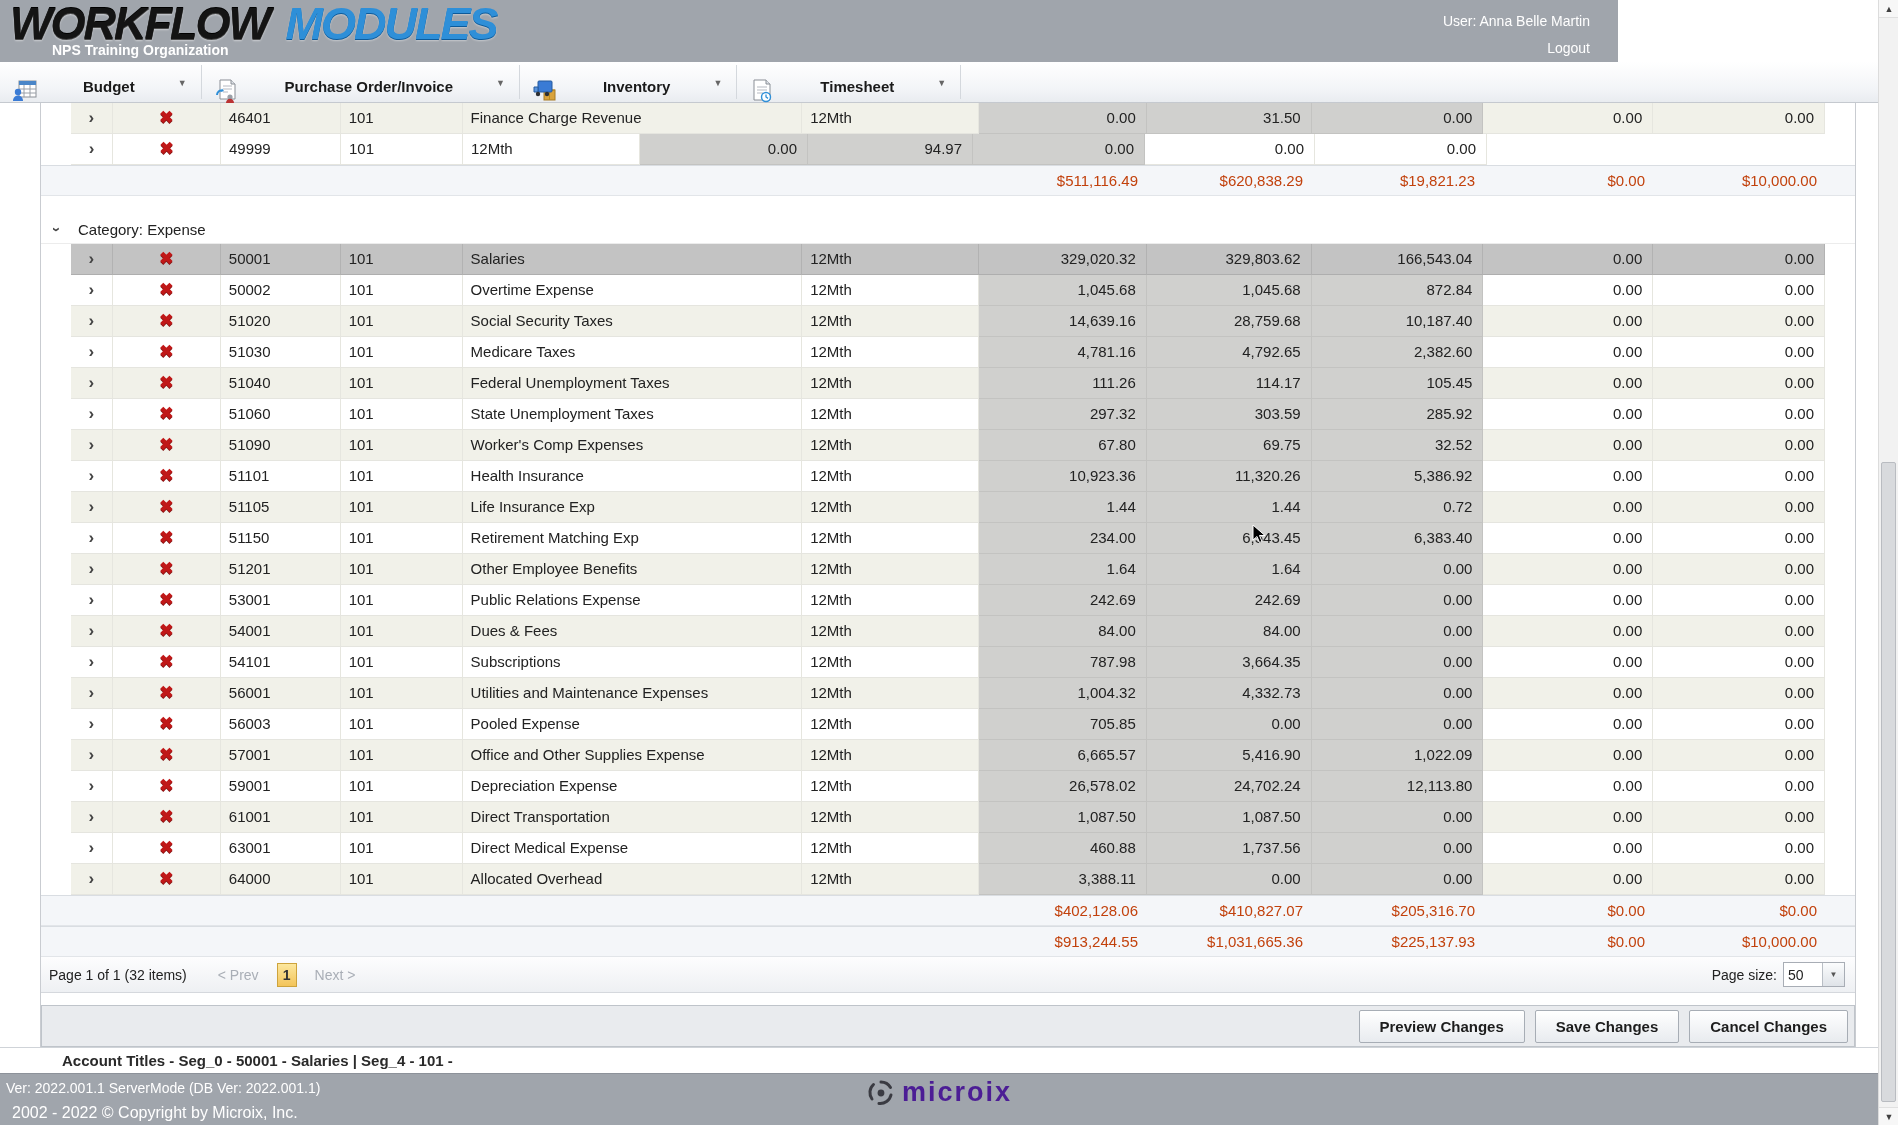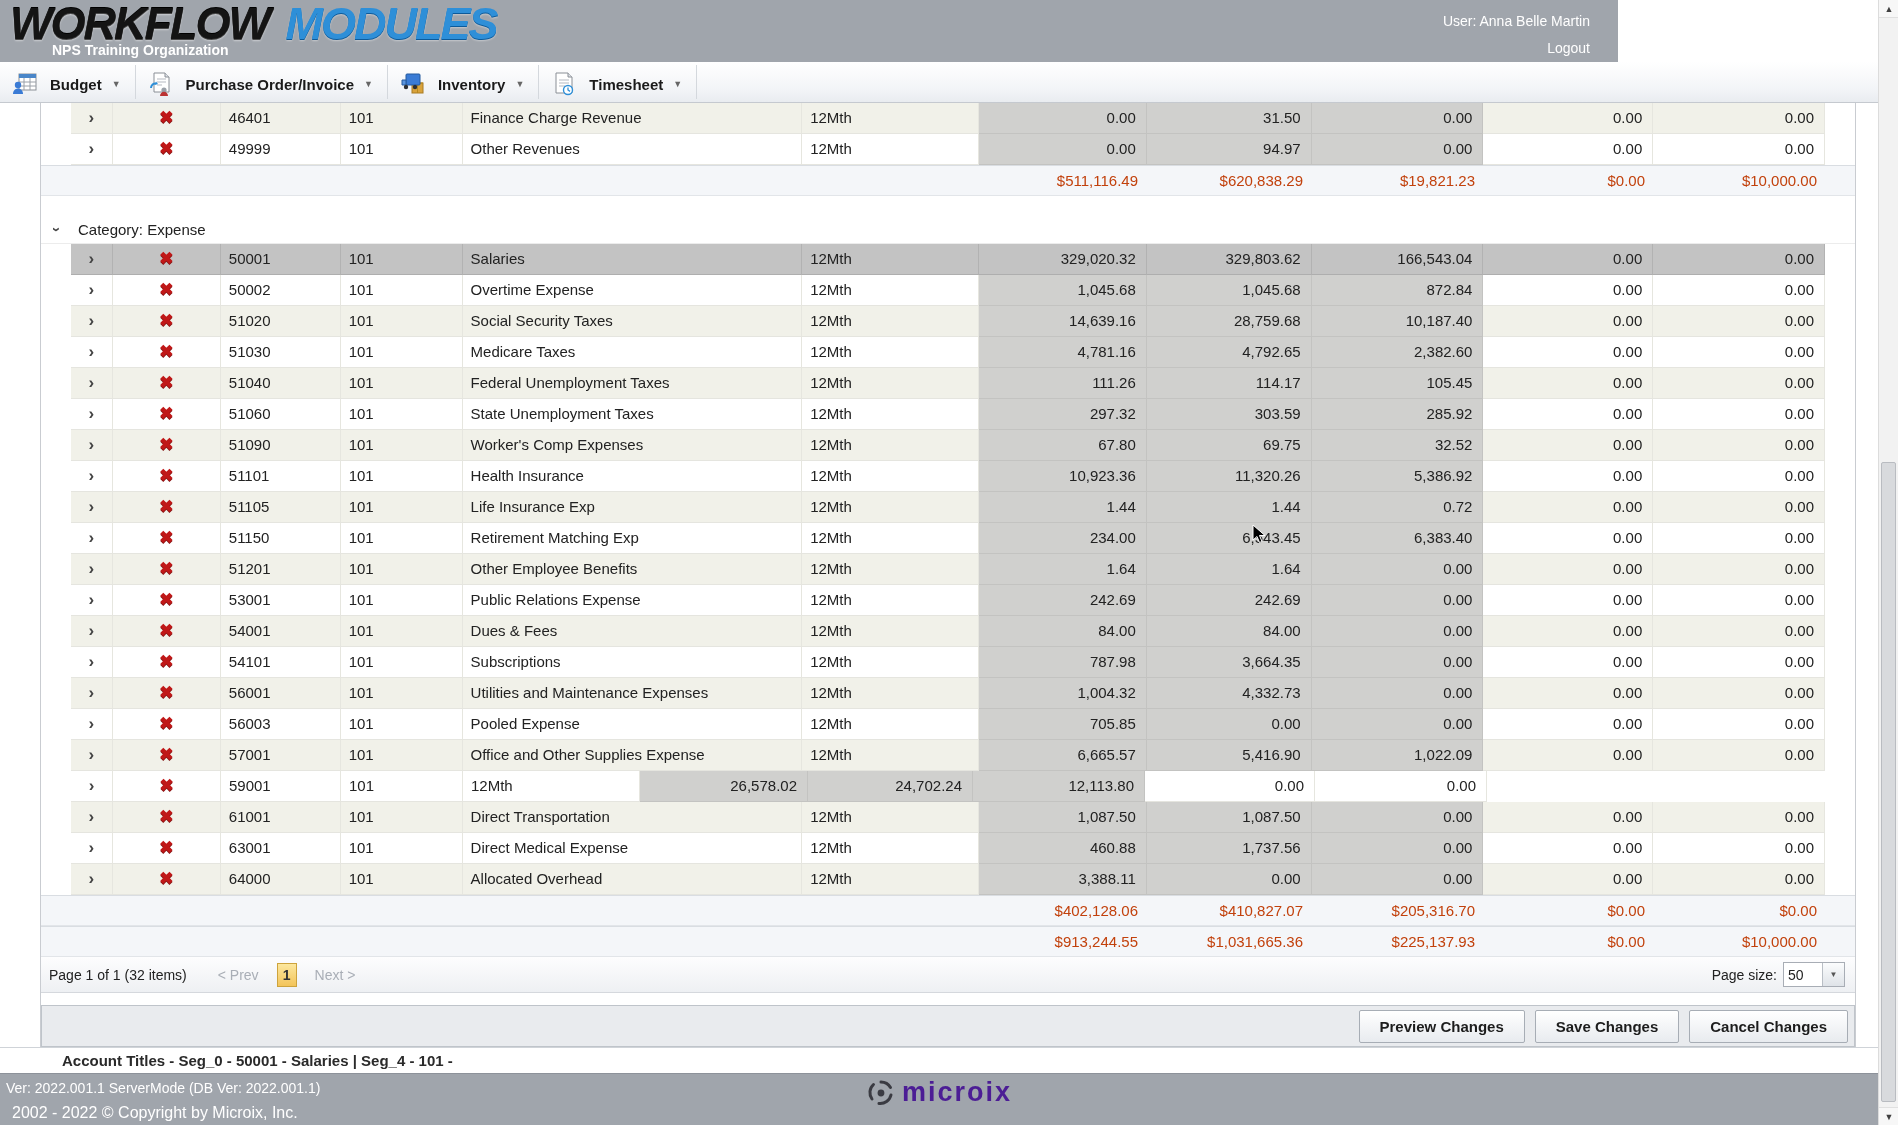--- a/index.html
+++ b/index.html
@@ -14,21 +14,21 @@
           font-size:45px; letter-spacing:-2px; white-space:nowrap; }
   .logo .wf { color:#141414; text-shadow:0 1px 0 #4a4a4a, 0 2px 2px rgba(255,255,255,.45), 0 -1px 0 #000; }
   .logo .md { color:#2e8fd8; text-shadow:0 1px 0 #0d5a99, 0 2px 2px rgba(255,255,255,.4); margin-left:6px; }
   .orgname { position:absolute; left:4px; top:42px; color:#fff; font-weight:bold; font-size:14px;margin-left:48px; }
   .userline { position:absolute; right:28px; top:13px; color:#fff; font-size:14px; }
   .logoutline { position:absolute; right:28px; top:40px; color:#fff; font-size:14px; cursor:pointer; }
   
   .menubar { position:absolute; left:0; top:62px; width:1878px; height:41px;
              background:linear-gradient(#ffffff, #f2f4f7 70%, #e9ecf0);
              border-bottom:1px solid #c5c9cf; display:flex; align-items:center; }
-  .mitem { display:flex; align-items:center; height:41px; padding:4px 14px 0 12px; cursor:pointer; }
+  .mitem { display:flex; align-items:flex-start; height:41px; padding:16px 14px 0 12px; cursor:pointer;gap:33px; }
   .mitem .mlabel { font-weight:bold; font-size:15px; color:#1a1a1a; margin:0 10px 0 12px; }
   .mitem .caret { font-size:9px; color:#666; }
   .msep { width:1px; height:34px; background:#d4d8dd; }
   .micon { width:26px; height:26px; flex:0 0 auto; }
   
   .content { position:absolute; left:40px; top:103px; width:1816px;
              border-left:1px solid #c9ccd1; border-right:1px solid #c9ccd1; }
   .trow { display:flex; height:31px; line-height:30px; font-size:15px; }
   .cell { height:100%; overflow:hidden; white-space:nowrap; }
   .c-margin { width:30px; background:#fff; }
@@ -202,21 +202,20 @@
       <div class="trow odd">
         <div class="cell c-margin"></div>
         <div class="cell c-expand">
           <div class="expand-glyph">›</div>
         </div>
         <div class="cell c-del">
           <div class="del-glyph">✖</div>
         </div>
         <div class="cell c-acct">49999</div>
         <div class="cell c-seg">101</div>
-        <div class="cell c-desc">Other Revenues</div>
         <div class="cell c-per">12Mth</div>
         <div class="cell c-n1 gray">0.00</div>
         <div class="cell c-n2 gray">94.97</div>
         <div class="cell c-n3 gray">0.00</div>
         <div class="cell c-n4">0.00</div>
         <div class="cell c-n5">0.00</div>
         <div class="cell c-end"></div>
       </div>
       <div class="totrow">
         <div class="tspacer"></div>
@@ -557,20 +556,21 @@
       <div class="trow odd">
         <div class="cell c-margin"></div>
         <div class="cell c-expand">
           <div class="expand-glyph">›</div>
         </div>
         <div class="cell c-del">
           <div class="del-glyph">✖</div>
         </div>
         <div class="cell c-acct">59001</div>
         <div class="cell c-seg">101</div>
+        <div class="cell c-desc">Depreciation Expense</div>
         <div class="cell c-per">12Mth</div>
         <div class="cell c-n1 gray">26,578.02</div>
         <div class="cell c-n2 gray">24,702.24</div>
         <div class="cell c-n3 gray">12,113.80</div>
         <div class="cell c-n4">0.00</div>
         <div class="cell c-n5">0.00</div>
         <div class="cell c-end"></div>
       </div>
       <div class="trow even">
         <div class="cell c-margin"></div>

